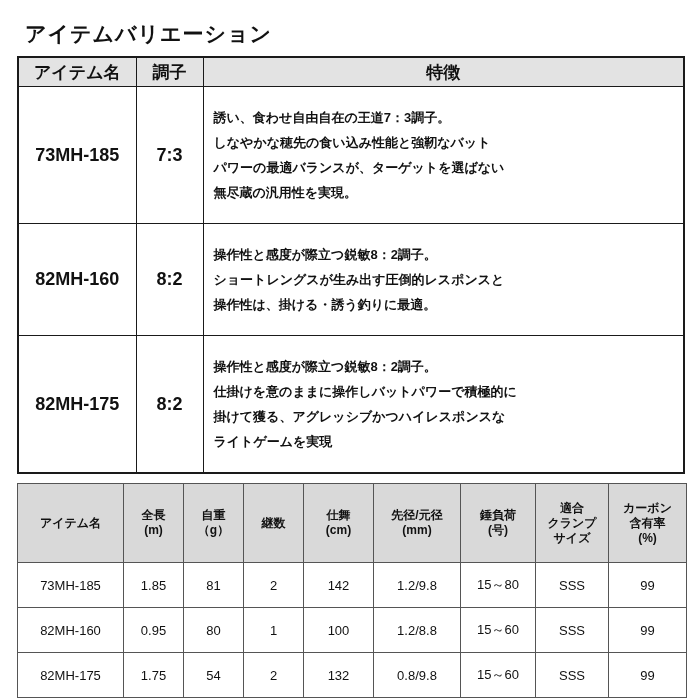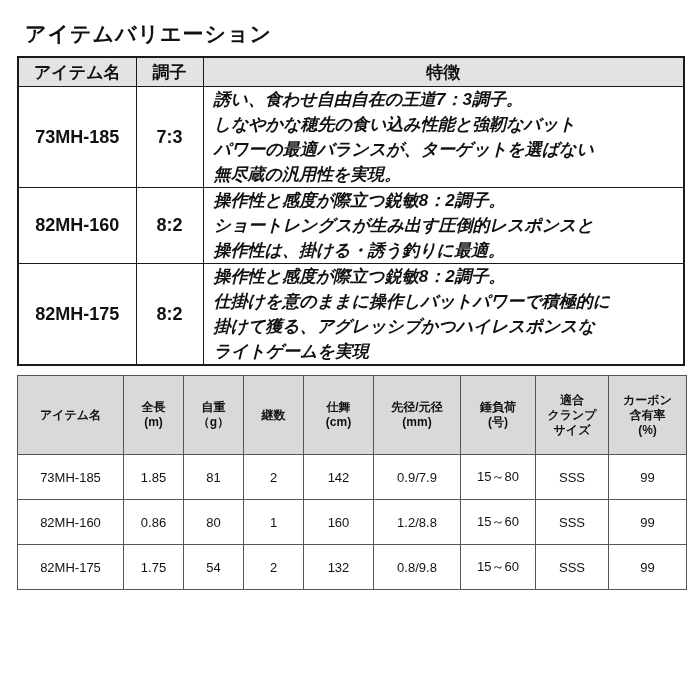--- a/index.html
+++ b/index.html
@@ -52,27 +52,26 @@
     padding: 1px 2px;
     text-align: center;
   }
   td.v-item, td.v-taper {
     font-size: 18px;
     font-weight: bold;
     text-align: center;
     padding: 2px;
   }
   td.v-features {
-    font-size: 17px;
+    font-size: 13px;
     font-weight: bold;
     line-height: 25px;
     text-align: left;
-    padding: 0 10px;
+    padding: 18px 10px;
     white-space: pre-line;
-    font-style: italic;
   }
   
   table.spec {
     margin: 9px 0 0 17px;
     width: 669px;
     border-collapse: collapse;
     border: 1px solid #555555;
     table-layout: fixed;
   }
   table.spec th,
@@ -179,31 +178,31 @@
 (%)</th>
       </tr>
     </thead>
     <tbody>
       <tr>
         <td>73MH-185</td>
         <td>1.85</td>
         <td>81</td>
         <td>2</td>
         <td>142</td>
-        <td>0.9/7.9</td>
+        <td>1.2/9.8</td>
         <td>15～80</td>
         <td>SSS</td>
         <td>99</td>
       </tr>
       <tr>
         <td>82MH-160</td>
-        <td>0.86</td>
+        <td>0.95</td>
         <td>80</td>
         <td>1</td>
-        <td>160</td>
+        <td>100</td>
         <td>1.2/8.8</td>
         <td>15～60</td>
         <td>SSS</td>
         <td>99</td>
       </tr>
       <tr>
         <td>82MH-175</td>
         <td>1.75</td>
         <td>54</td>
         <td>2</td>

